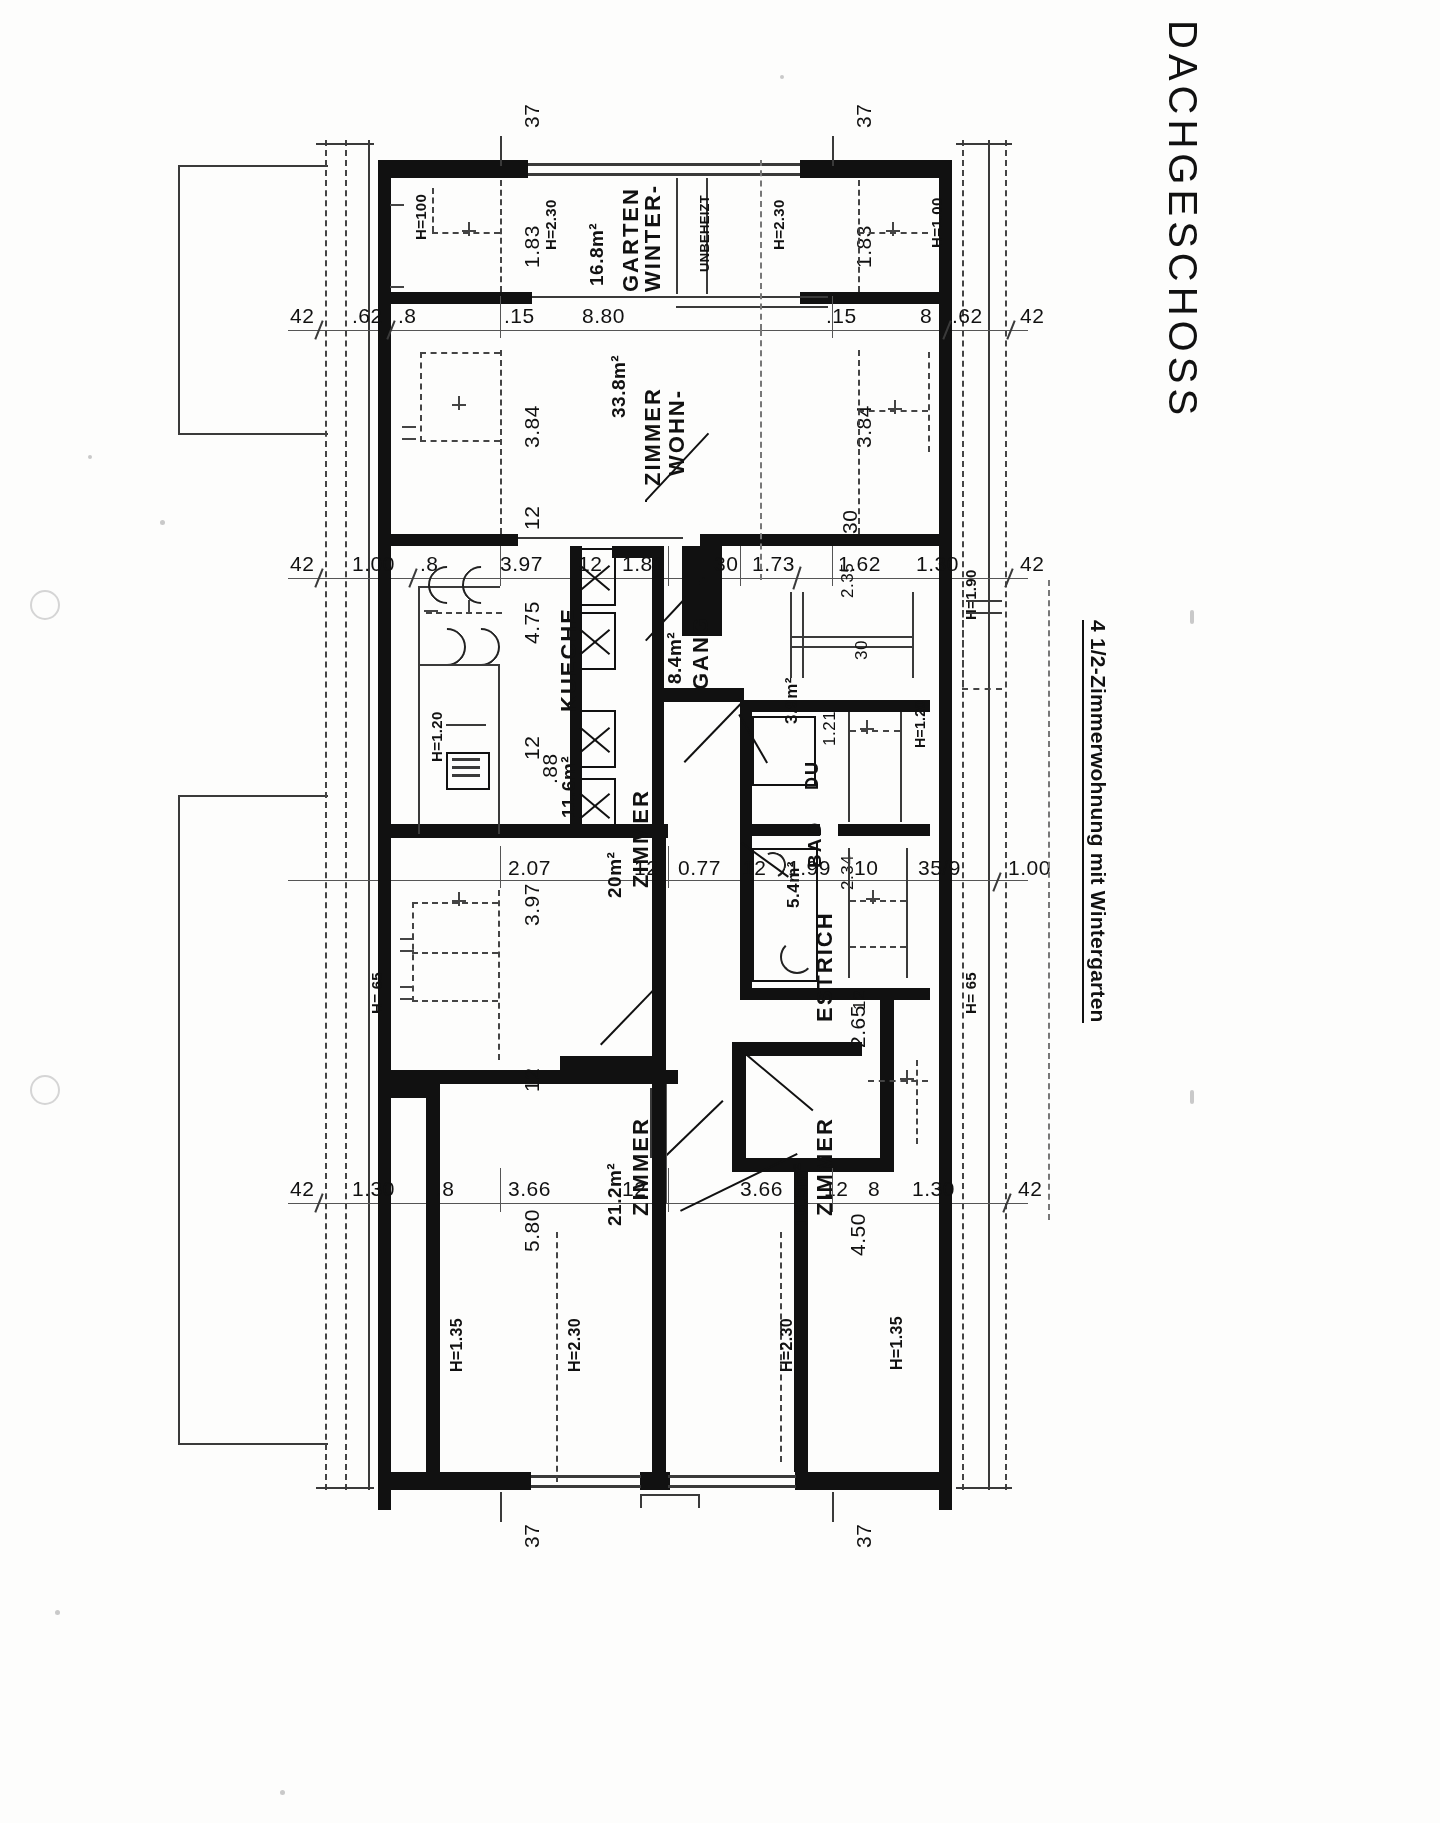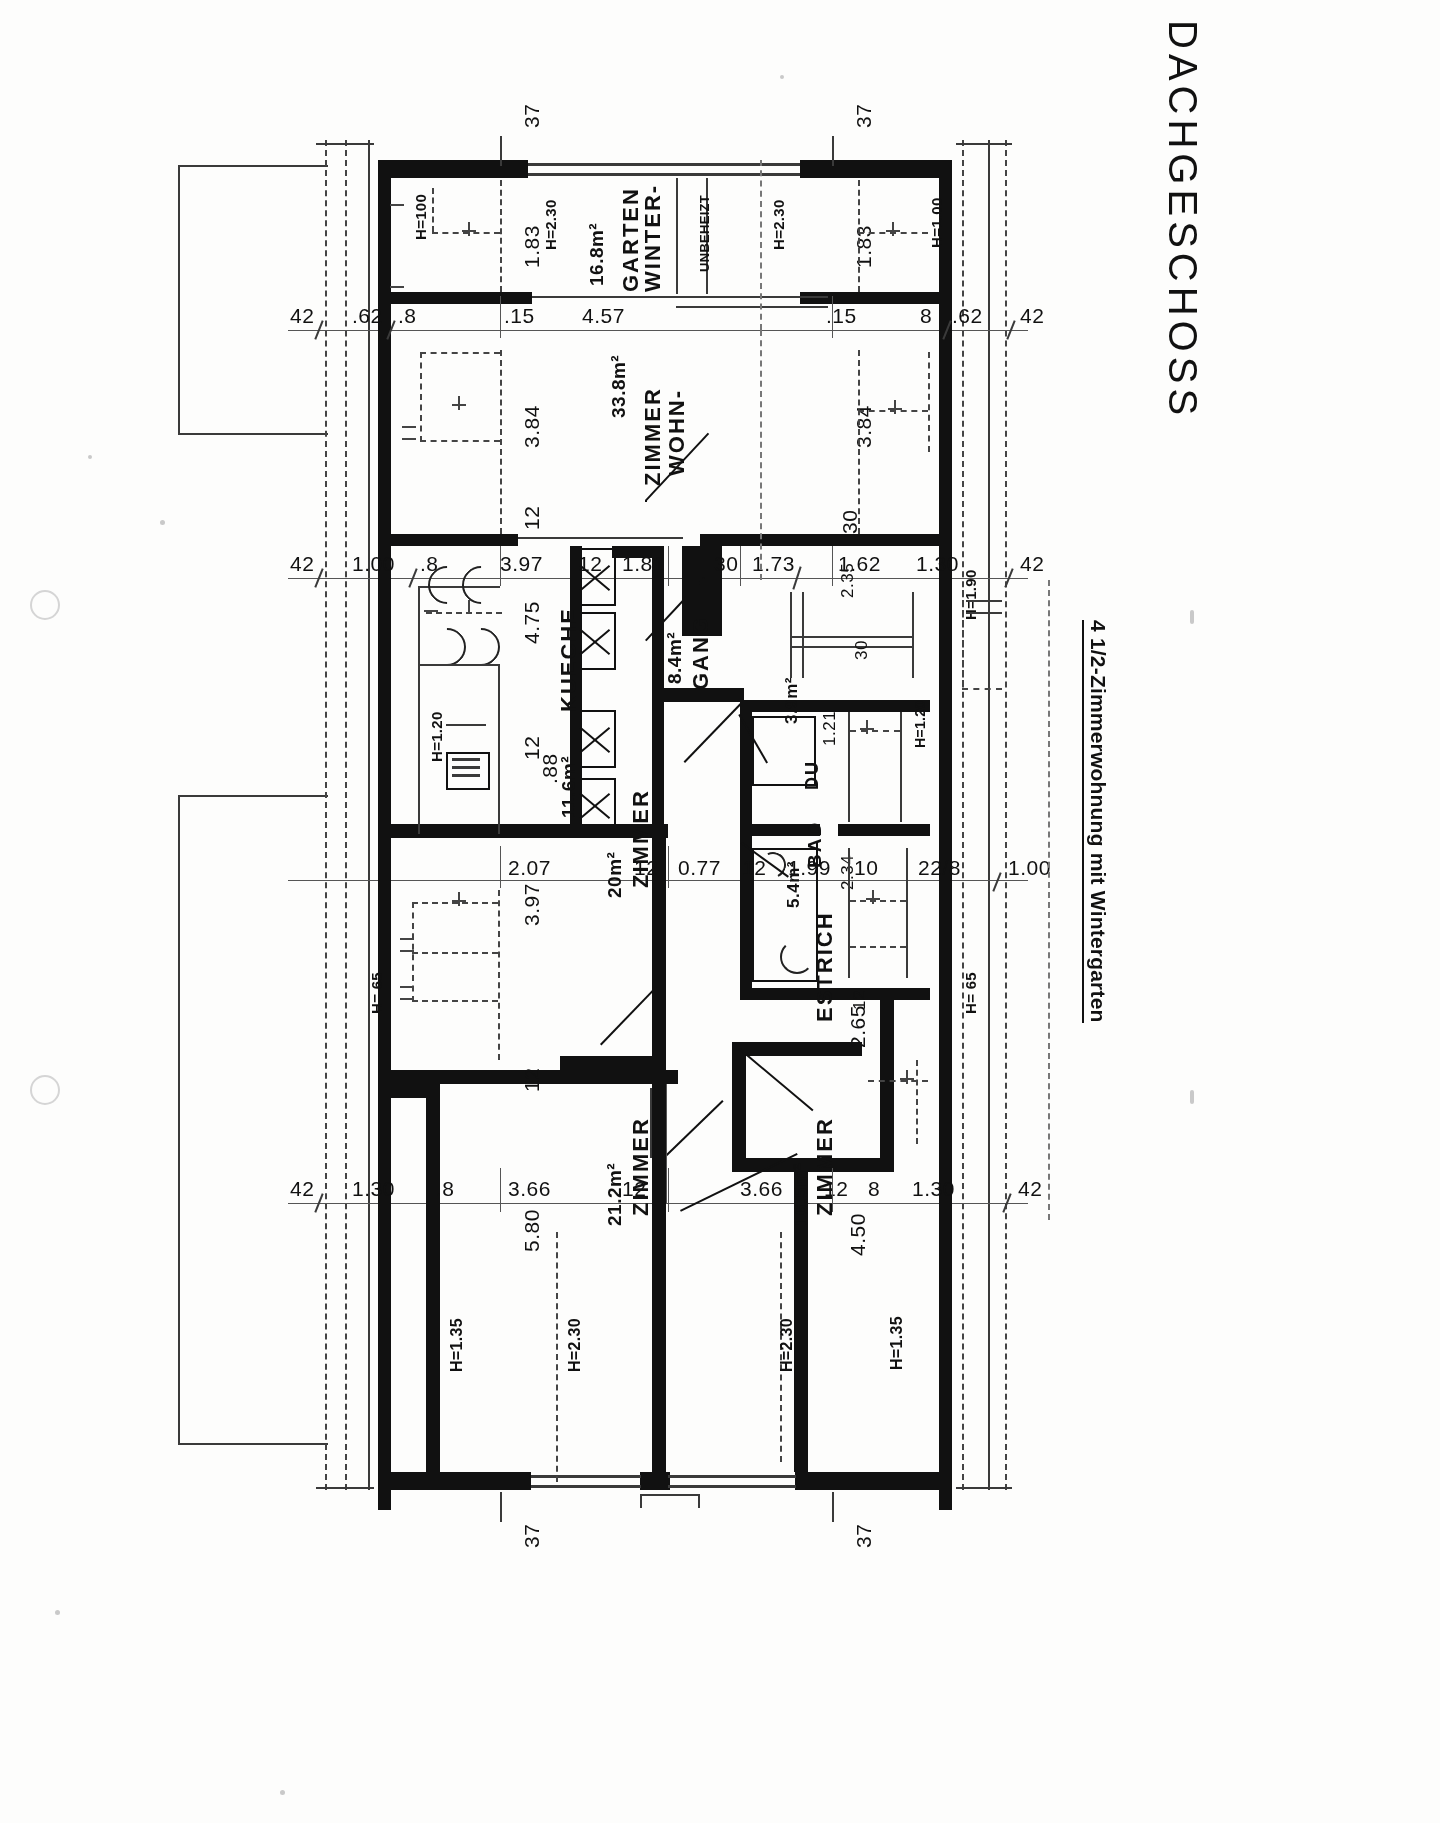--- a/index.html
+++ b/index.html
@@ -319,21 +319,21 @@
 
   <div class="lbl num rotn90" style="left:520px;top:128px;">37</div>
   <div class="lbl num rotn90" style="left:852px;top:128px;">37</div>
   <div class="thin" style="left:500px;top:136px;width:2px;height:30px;"></div>
   <div class="thin" style="left:832px;top:136px;width:2px;height:30px;"></div>
 
   <div class="lbl num" style="left:290px;top:304px;">42</div>
   <div class="lbl num" style="left:352px;top:304px;">.62</div>
   <div class="lbl num" style="left:398px;top:304px;">.8</div>
   <div class="lbl num" style="left:504px;top:304px;">.15</div>
-  <div class="lbl num" style="left:582px;top:304px;">4.57</div>
+  <div class="lbl num" style="left:582px;top:304px;">8.80</div>
   <div class="lbl num" style="left:826px;top:304px;">.15</div>
   <div class="lbl num" style="left:920px;top:304px;">8</div>
   <div class="lbl num" style="left:952px;top:304px;">.62</div>
   <div class="lbl num" style="left:1020px;top:304px;">42</div>
   <div class="thin" style="left:318px;top:320px;width:2px;height:20px;transform:rotate(22deg);"></div>
   <div class="thin" style="left:390px;top:320px;width:2px;height:20px;transform:rotate(22deg);"></div>
   <div class="thin" style="left:946px;top:320px;width:2px;height:20px;transform:rotate(22deg);"></div>
   <div class="thin" style="left:1010px;top:320px;width:2px;height:20px;transform:rotate(22deg);"></div>
 
   <div class="lbl num" style="left:290px;top:552px;">42</div>
@@ -351,21 +351,21 @@
   <div class="thin" style="left:1008px;top:568px;width:2px;height:20px;transform:rotate(22deg);"></div>
   <div class="thin" style="left:412px;top:568px;width:2px;height:20px;transform:rotate(22deg);"></div>
   <div class="thin" style="left:796px;top:566px;width:2px;height:24px;transform:rotate(18deg);"></div>
 
   <div class="lbl num" style="left:508px;top:856px;">2.07</div>
   <div class="lbl num" style="left:634px;top:856px;">12</div>
   <div class="lbl num" style="left:678px;top:856px;">0.77</div>
   <div class="lbl num" style="left:742px;top:856px;">12</div>
   <div class="lbl num" style="left:788px;top:856px;">1.99</div>
   <div class="lbl num" style="left:854px;top:856px;">10</div>
-  <div class="lbl num" style="left:918px;top:856px;">22/8</div>
+  <div class="lbl num" style="left:918px;top:856px;">35/9</div>
   <div class="lbl num" style="left:1008px;top:856px;">1.00</div>
   <div class="thin" style="left:996px;top:872px;width:2px;height:20px;transform:rotate(22deg);"></div>
 
   <div class="lbl num" style="left:290px;top:1177px;">42</div>
   <div class="lbl num" style="left:352px;top:1177px;">1.30</div>
   <div class="lbl num" style="left:436px;top:1177px;">.8</div>
   <div class="lbl num" style="left:508px;top:1177px;">3.66</div>
   <div class="lbl num" style="left:622px;top:1177px;">12</div>
   <div class="lbl num" style="left:740px;top:1177px;">3.66</div>
   <div class="lbl num" style="left:824px;top:1177px;">12</div>

